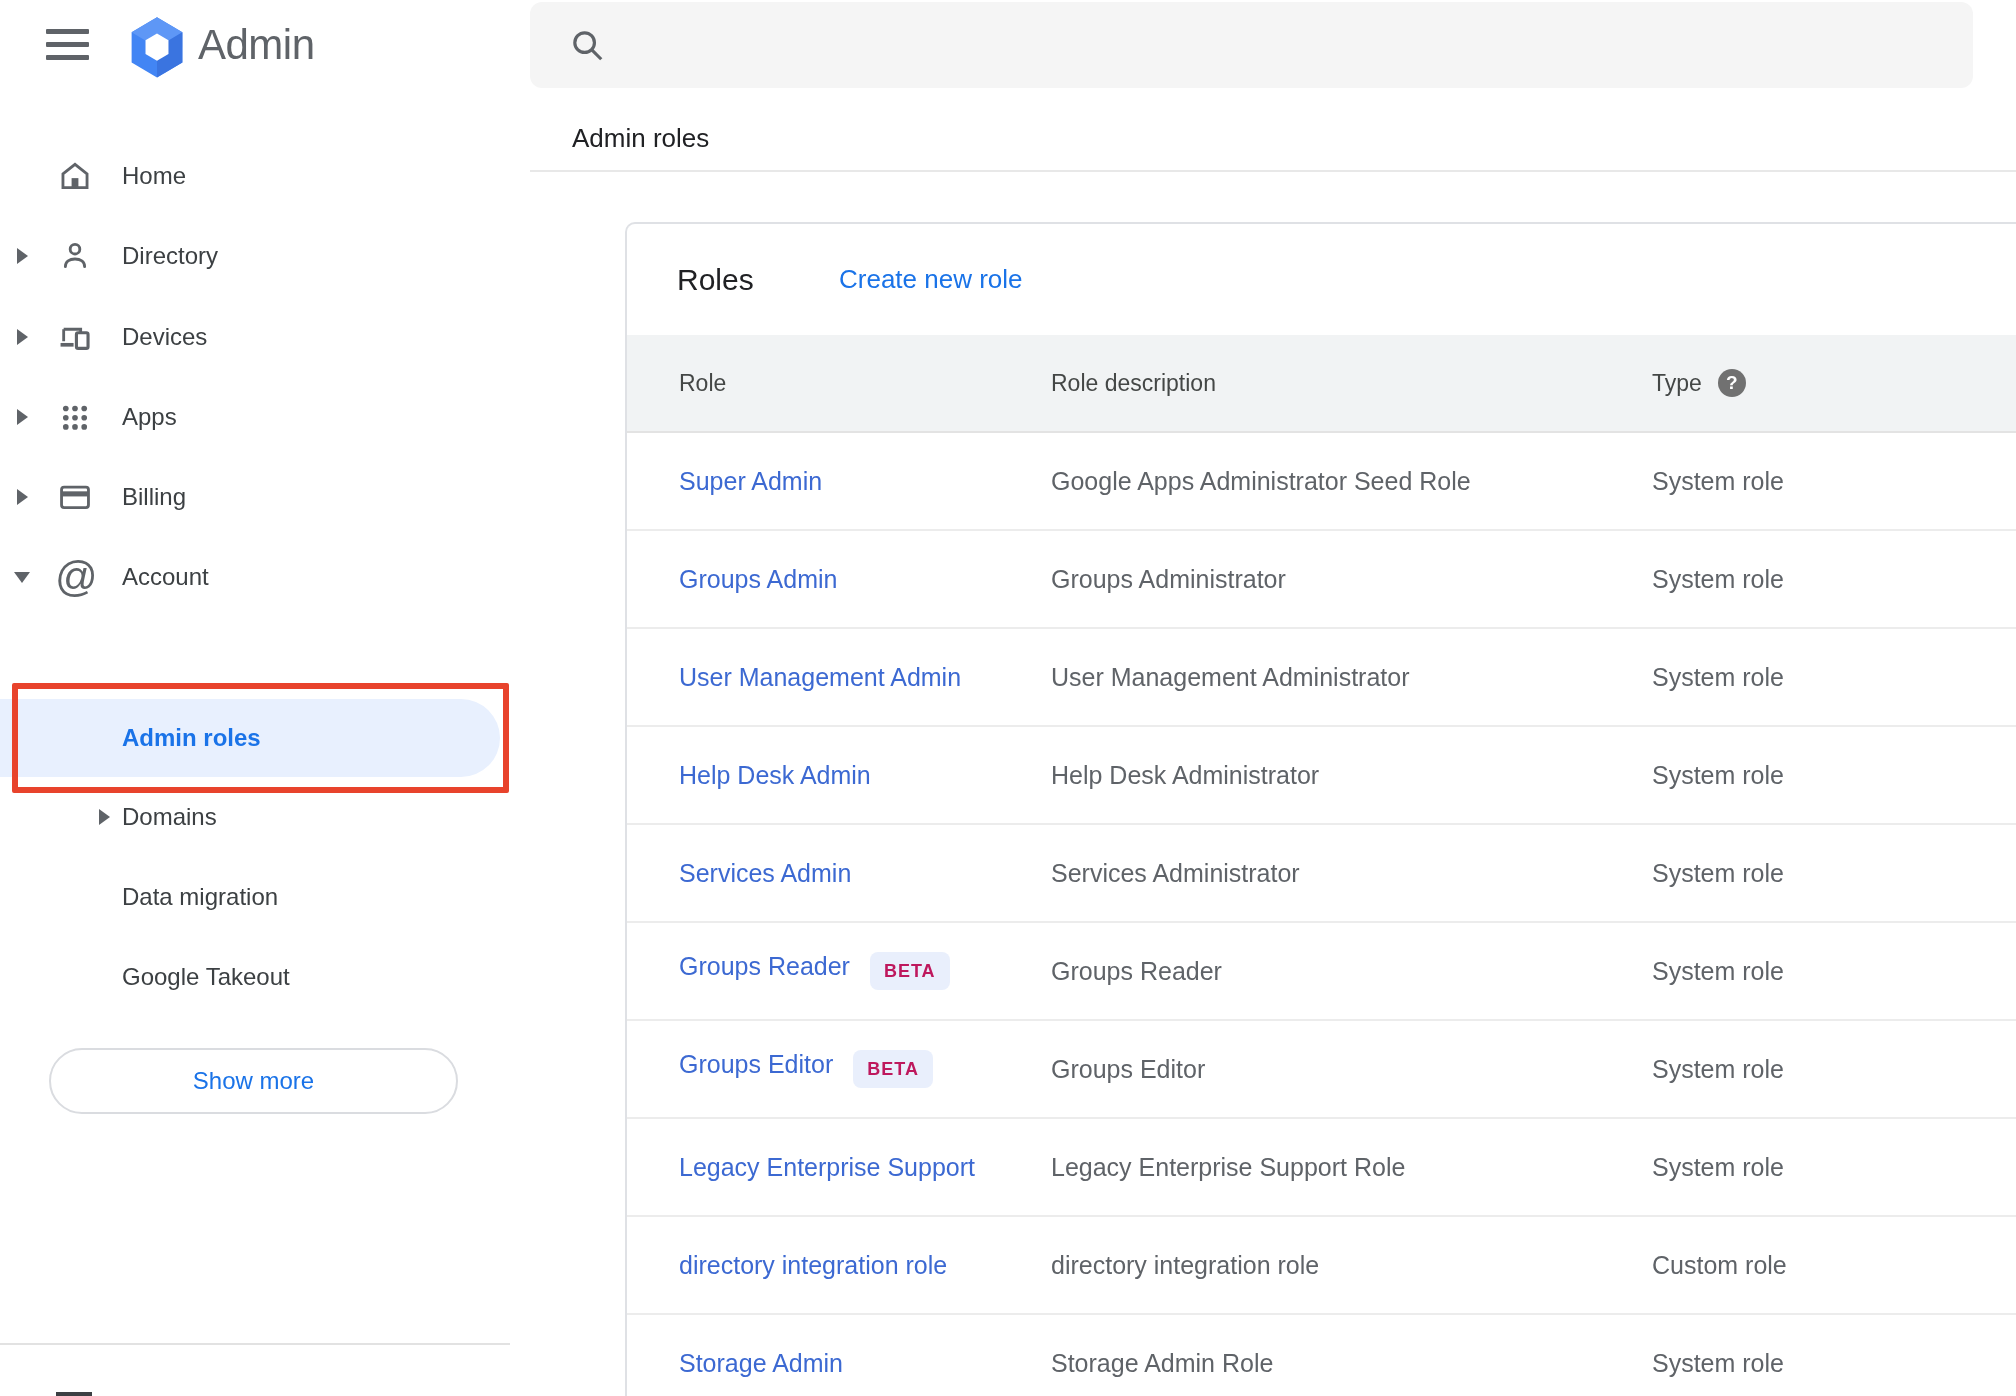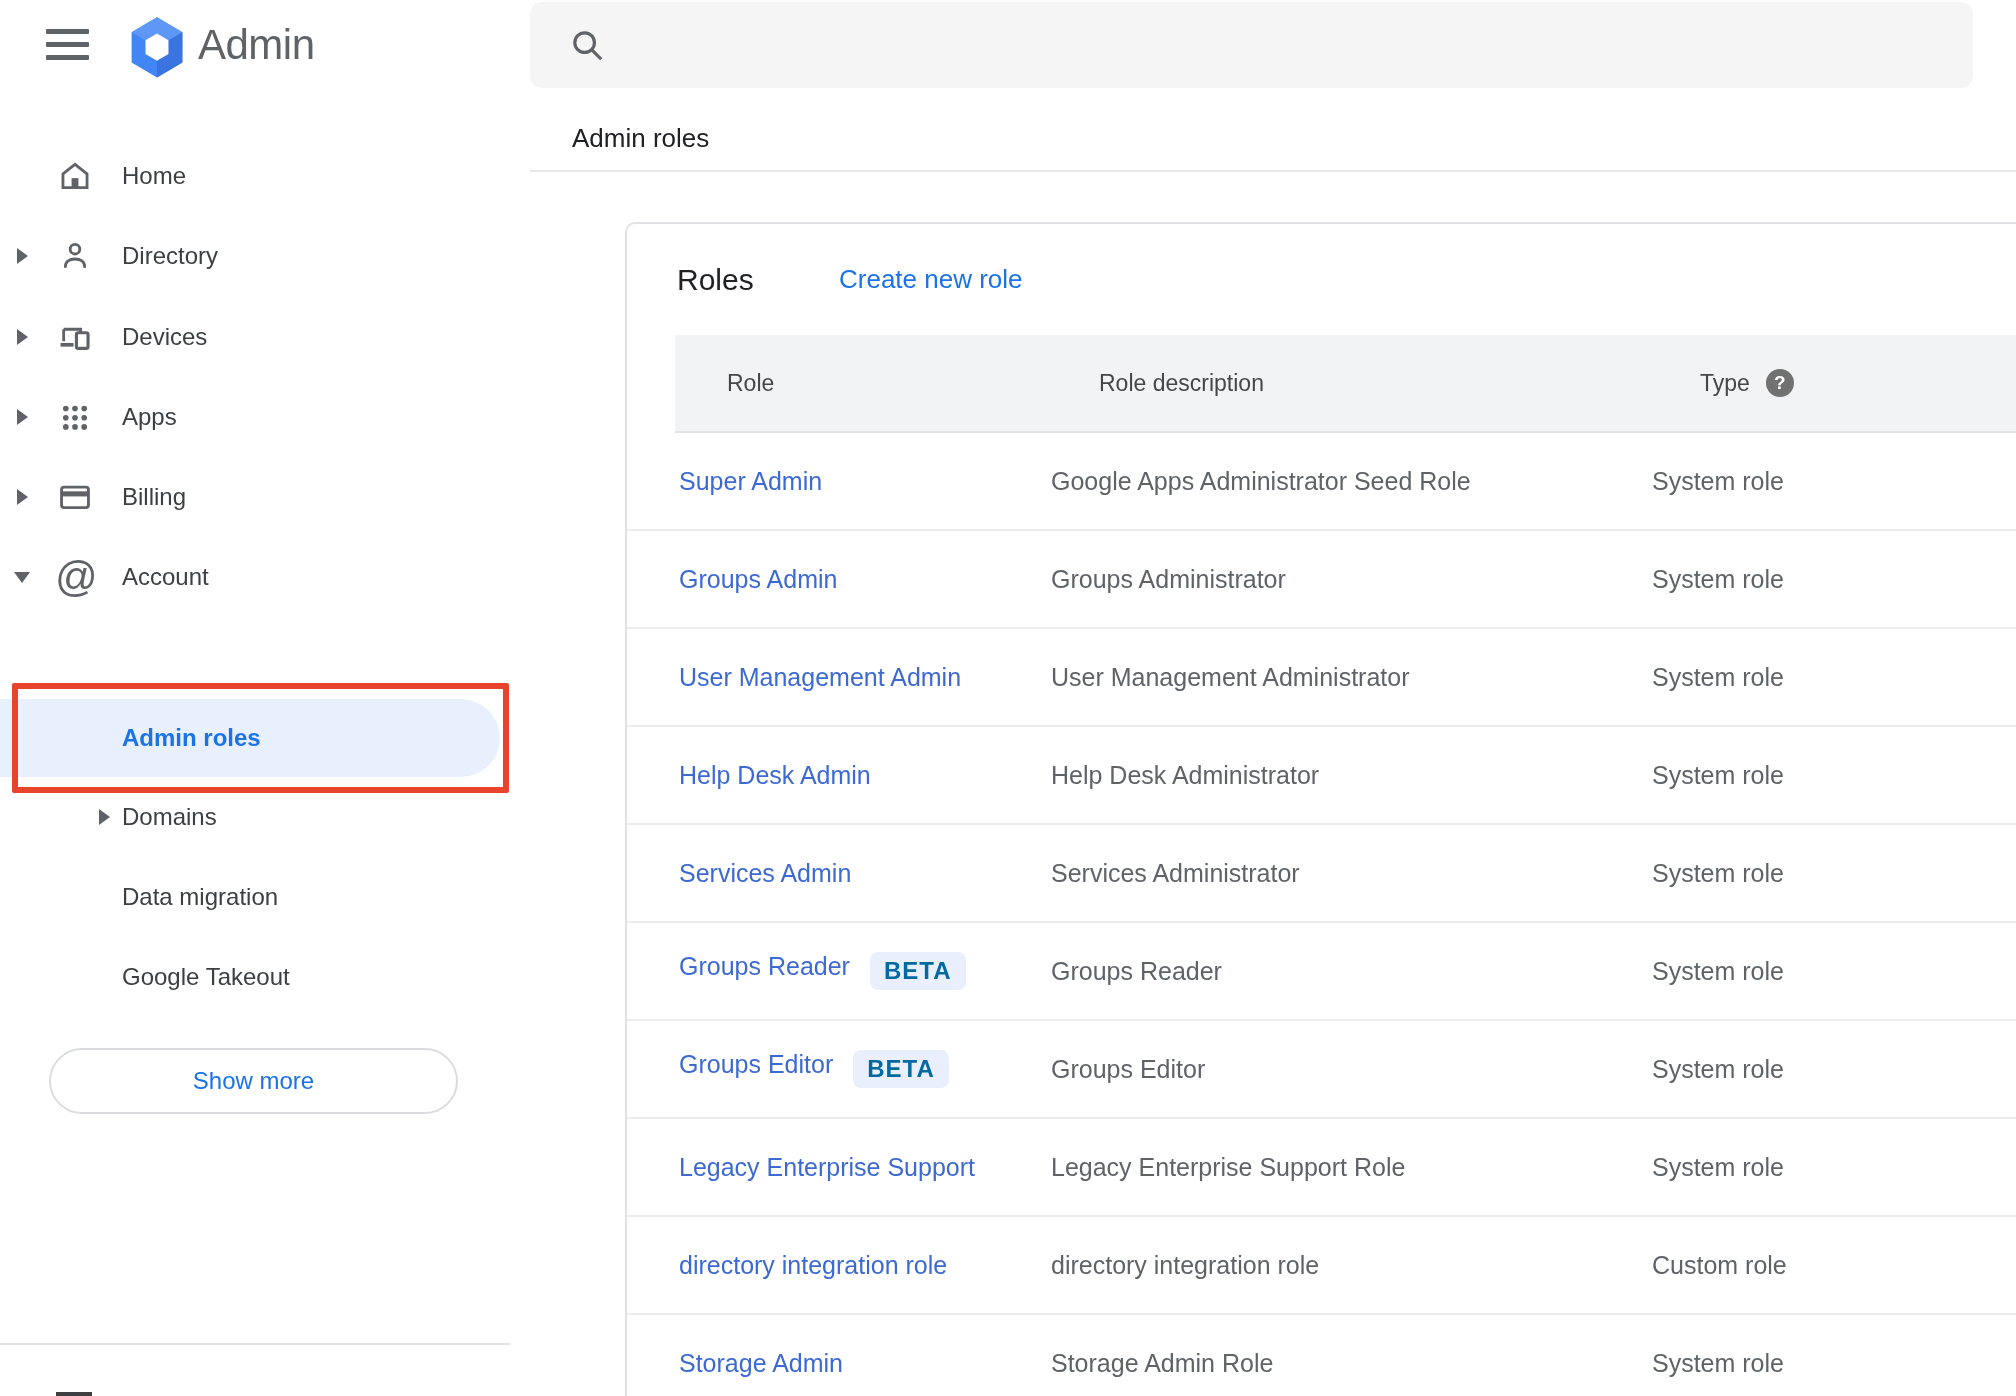--- a/index.html
+++ b/index.html
@@ -65,33 +65,33 @@
           background:#fff; border-left:2px solid #dfe1e5; border-top:2px solid #dfe1e5;
           border-radius:10px 0 0 0; overflow:hidden; }
   .card-head { position:relative; height:111px; }
   .card-head h2 { position:absolute; left:50px; top:0; height:111px; line-height:111px;
                   font-size:30px; font-weight:500; color:#202124; }
   .create-link { position:absolute; left:212px; top:0; height:111px; line-height:111px;
                  font-size:26px; color:#1a73e8; text-decoration:none; cursor:pointer; }
 
   .thead, .trow { display:grid; grid-template-columns:372px 601px 1fr;
                   padding-left:52px; align-items:center; height:98px; }
-  .thead { background:#f1f3f4; border-bottom:2px solid #e3e3e3;margin-left:48px; }
+  .thead { background:#f1f3f4; border-bottom:2px solid #e3e3e3; }
   .thead span.hlbl { font-size:23px; color:#444746; }
   .type-head { display:flex; align-items:center; gap:16px; }
   .help-dot { width:28px; height:28px; border-radius:50%; background:#717171; color:#fff;
               font-size:19px; font-weight:bold; display:inline-flex; align-items:center;
               justify-content:center; cursor:pointer; }
 
   .trow { border-bottom:2px solid #ececec; }
   .trow .role a { font-size:25px; color:#3c69d2; text-decoration:none; cursor:pointer; }
   .trow .desc, .trow .type { font-size:25px; color:#5f6368; }
   .beta { display:inline-block; margin-left:20px; height:38px; line-height:38px;
-          padding:0 14px; border-radius:8px; background:#e9effc; color:#0369a1;
-          font-size:24px; font-weight:bold; letter-spacing:1px; vertical-align:middle; }
+          padding:0 14px; border-radius:8px; background:#e9effc; color:#be185d;
+          font-size:18px; font-weight:bold; letter-spacing:1px; vertical-align:middle; }
 </style>
 </head>
 <body>
 
 <aside class="sidebar">
 
   <div class="brand-row">
     <div class="hamburger">
       <i></i>
         <i></i>

